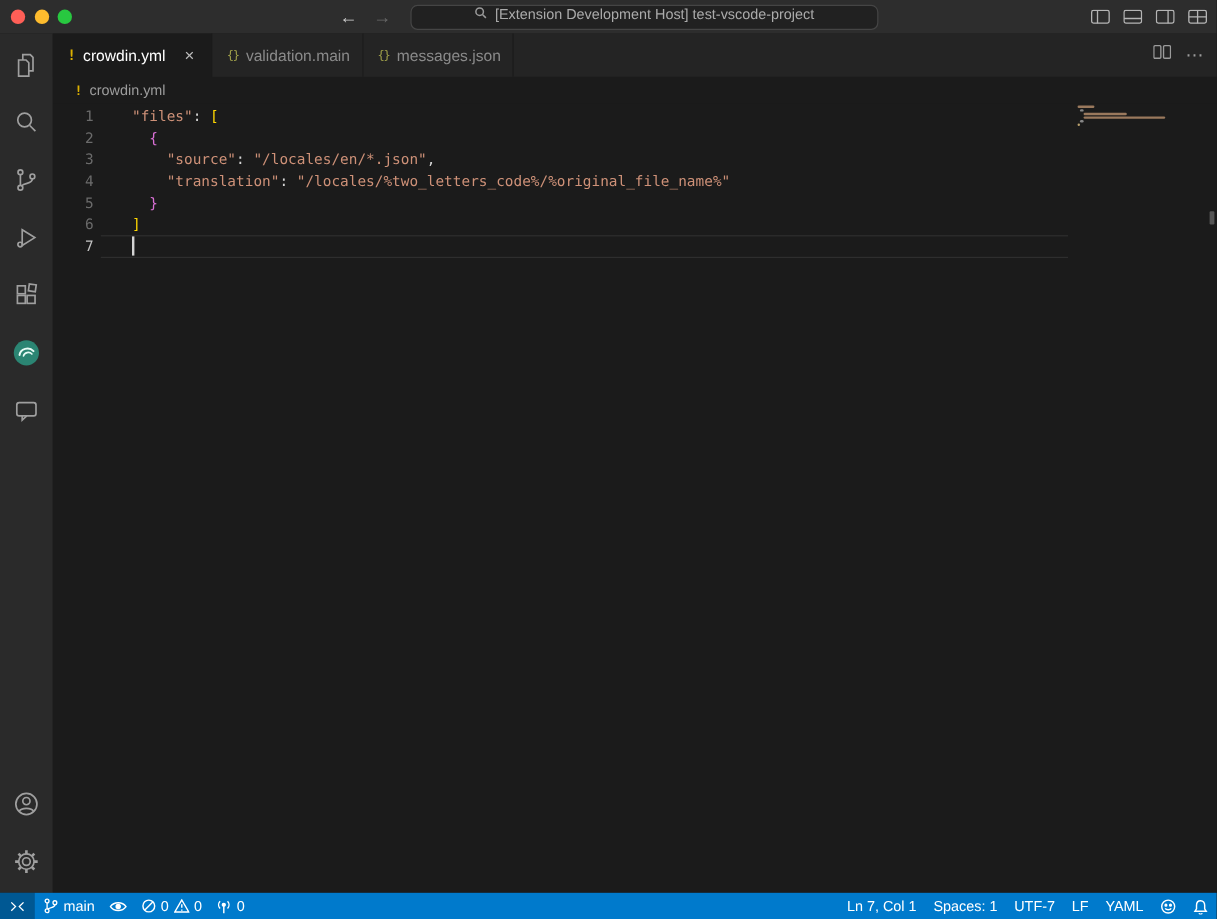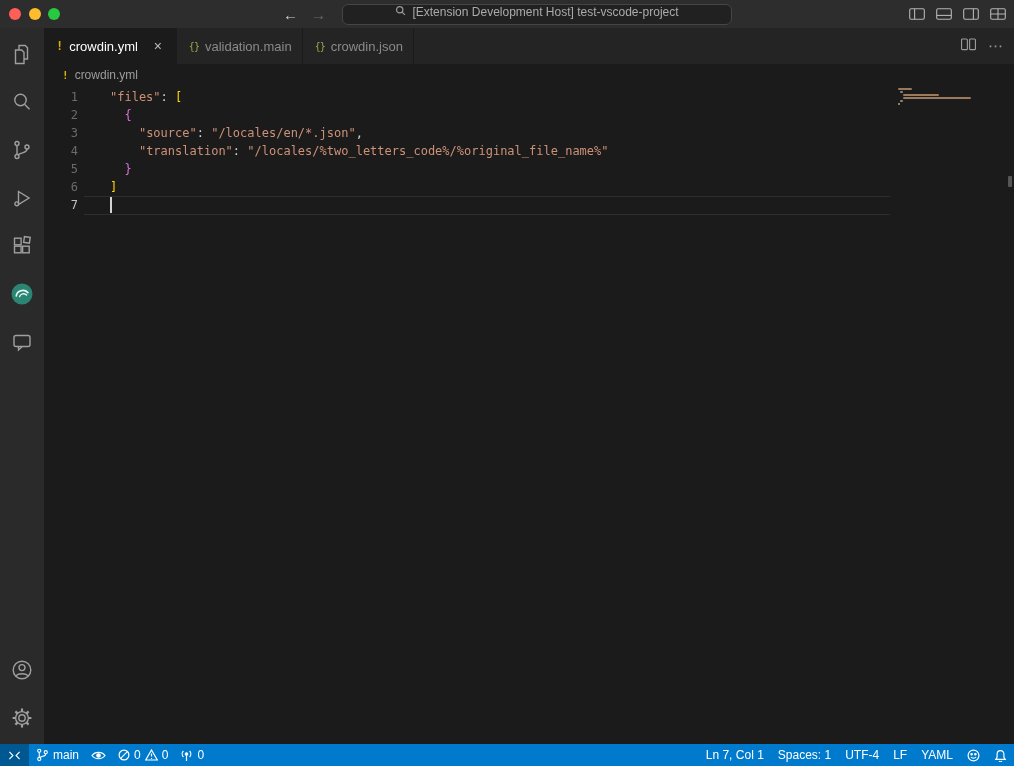--- a/index.html
+++ b/index.html
@@ -188,21 +188,21 @@
     <div class="tabbar">
       <div id="tabs" style="display:contents"><div class="tab active">
             <span class="file-icon-warning">!</span>
             <span>crowdin.yml</span>
             <span class="tab-close">×</span>
           </div><div class="tab">
             <span class="file-icon-json">{}</span>
             <span>validation.main</span>
           </div><div class="tab">
             <span class="file-icon-json">{}</span>
-            <span>crowdin.json</span>
+            <span>messages.json</span>
           </div></div>
       <div class="tabbar-actions">
         <span>
           <svg width="15" height="13" viewBox="0 0 16 13" fill="none" stroke="#9b9b9b" stroke-width="1.2">
             <rect x="0.6" y="0.6" width="6.2" height="11.3" rx="1"></rect>
               <rect x="9.2" y="0.6" width="6.2" height="11.3" rx="1"></rect>
             </svg>
         </span>
         <span class="more-dots">⋯</span>
       </div>
@@ -315,21 +315,21 @@
         </div>
       </div>
     <div class="sb-side right" id="sb-right">
         <div class="sb-item">
           <span>Ln 7, Col 1</span>
         </div>
         <div class="sb-item">
           <span>Spaces: 1</span>
         </div>
         <div class="sb-item">
-          <span>UTF-4</span>
+          <span>UTF-7</span>
         </div>
         <div class="sb-item">
           <span>LF</span>
         </div>
         <div class="sb-item">
           <span>YAML</span>
         </div>
         <div class="sb-item">
           <span class="sb-icon">
             <svg width="13" height="13" viewBox="0 0 13 13" fill="none" stroke="#ffffff" stroke-width="1.2">

